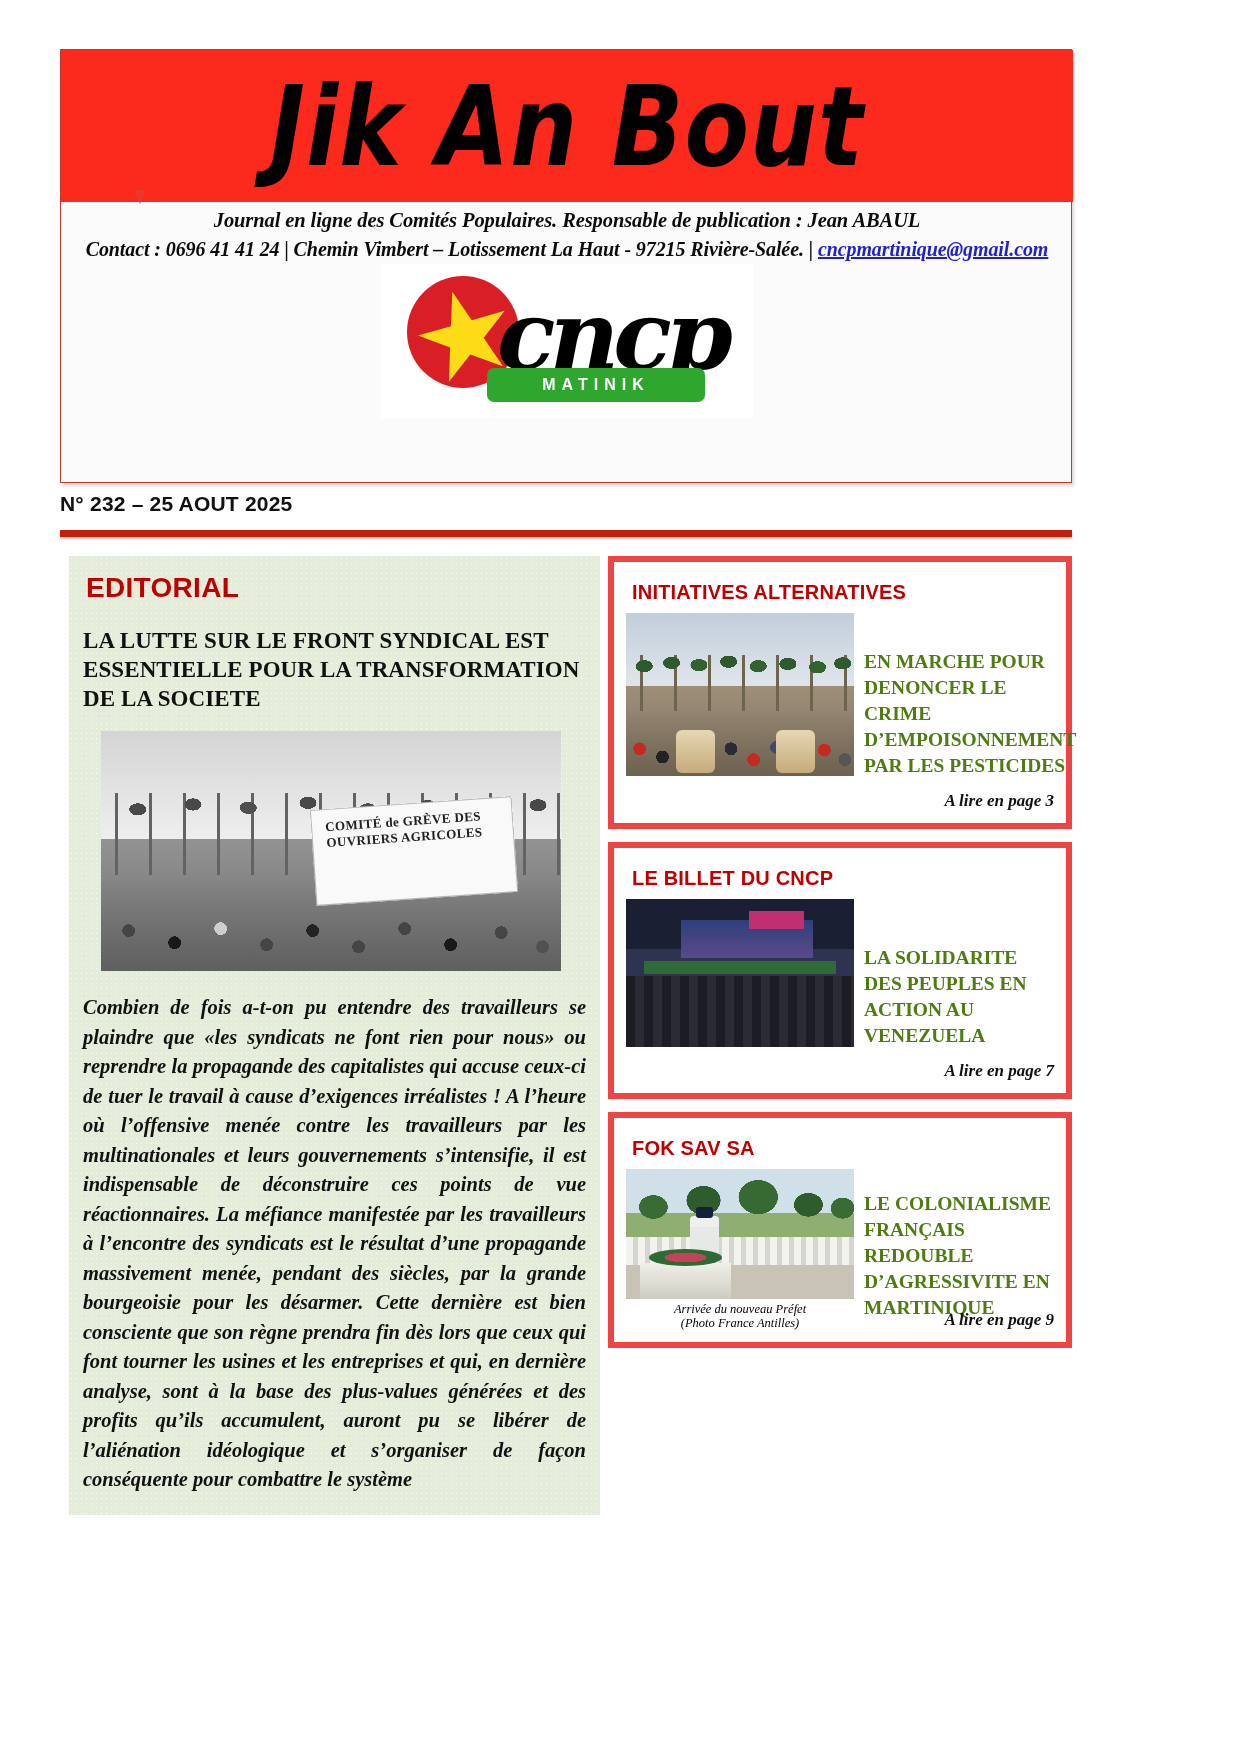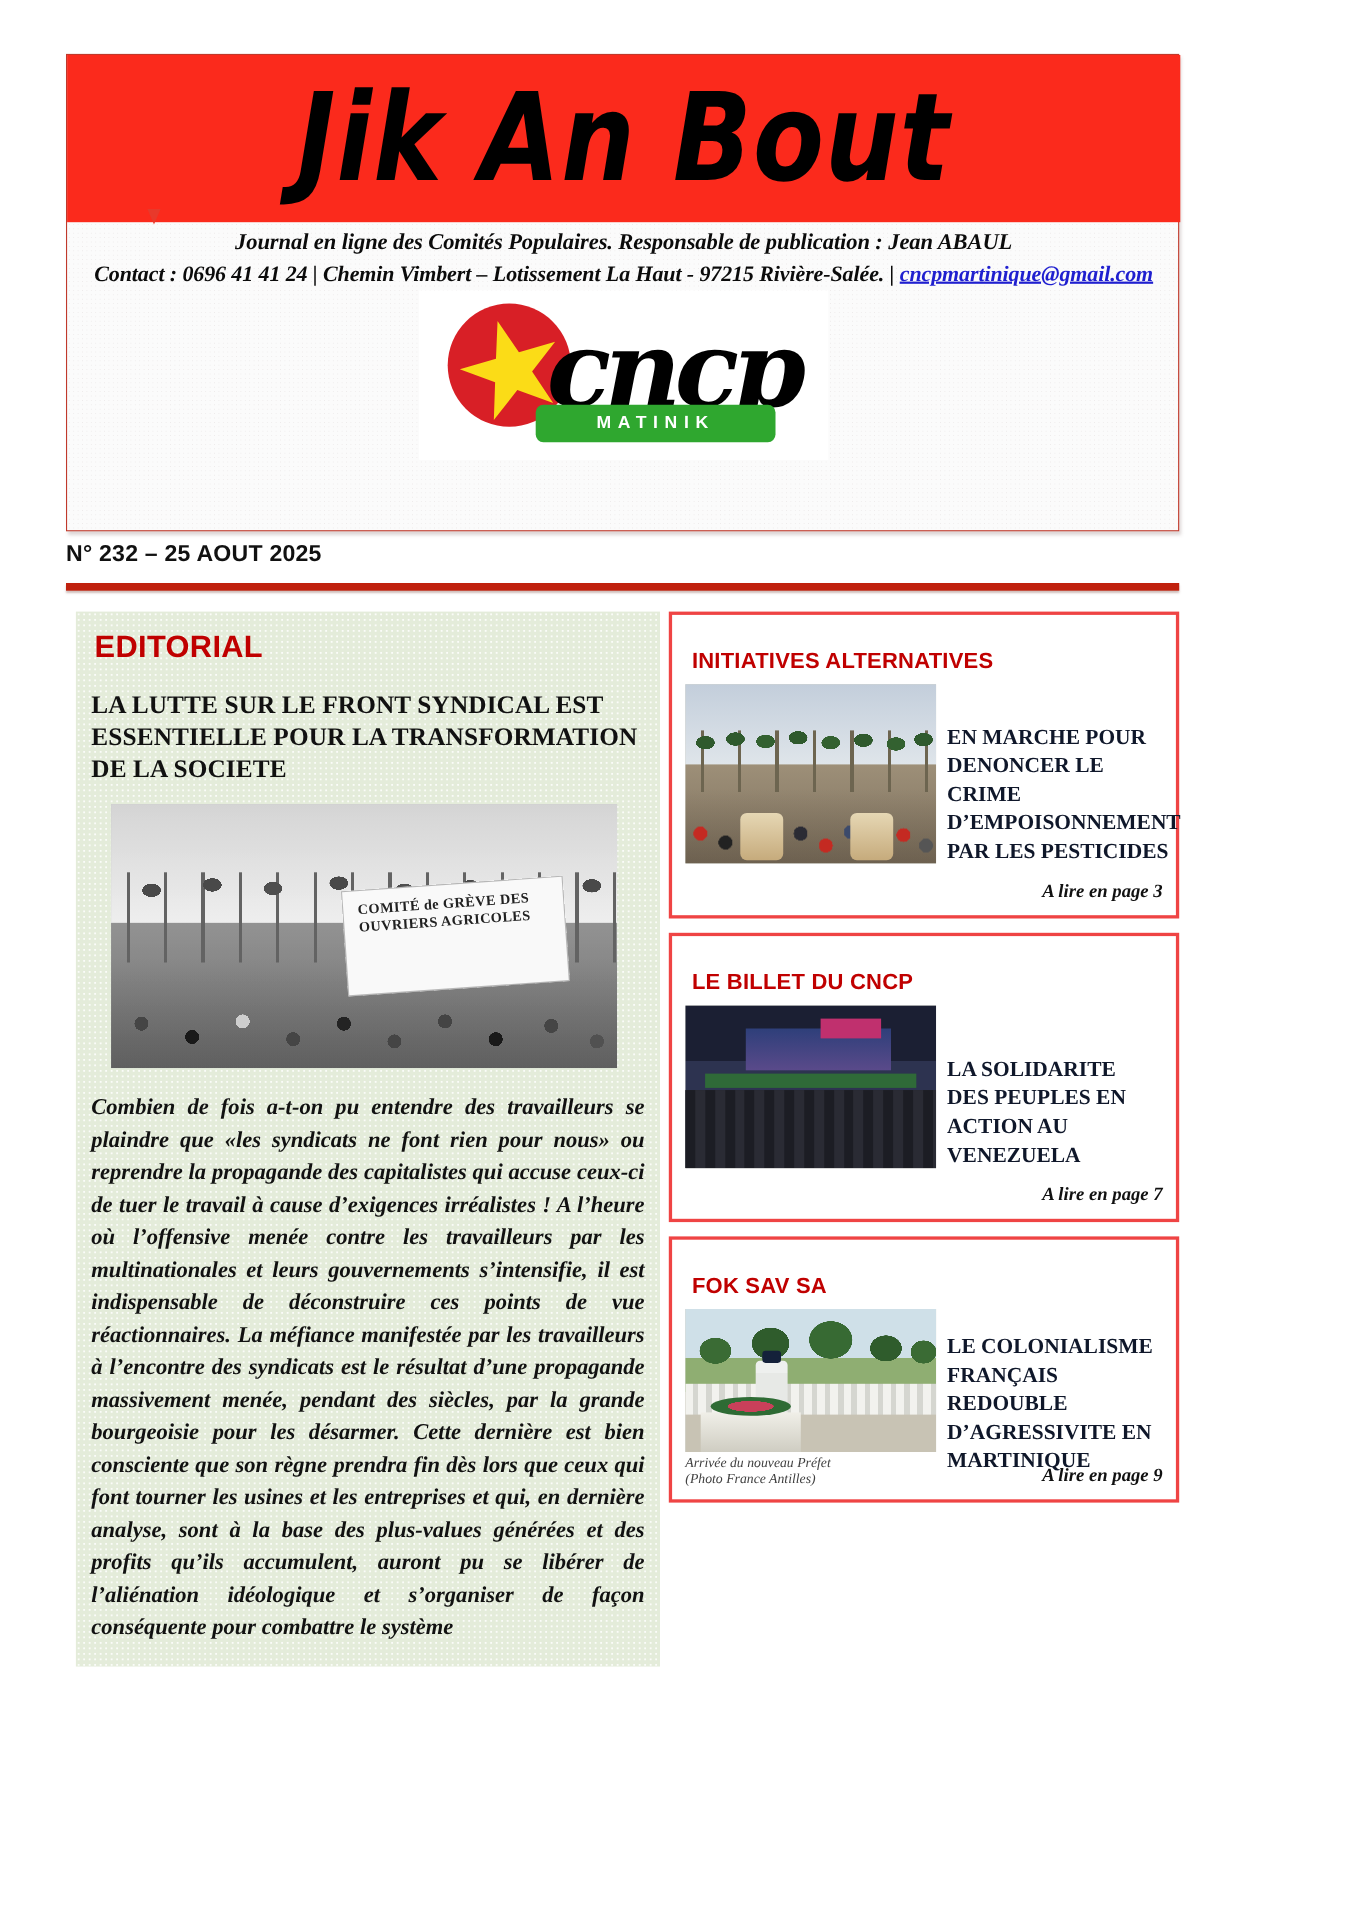--- a/index.html
+++ b/index.html
@@ -137,51 +137,52 @@
   .editorial-more {
     margin:16px 18px 0 14px;
     text-align:right;
     font-family:"Liberation Serif", serif;
     font-style:italic; font-weight:bold; font-size:18px; color:#111;
   }
 
   
   .col-right { position:absolute; left:548px; top:0; width:464px; }
   .card {
-    border:3px solid #ef4444;
+    border:6px solid #ef4444;
     background:#ffffff;
     margin-bottom:13px;
-    padding:28px 12px 12px 12px;
+    padding:16px 12px 12px 12px;
     position:relative;
   }
   .card-title {
     font-size:20px; font-weight:bold; color:#c00000;
     letter-spacing:0.2px; margin:3px 0 9px 6px;
   }
   .card-row { display:flex; align-items:flex-start; gap:10px; }
   .card-photo {
     width:228px; flex:0 0 228px; position:relative; overflow:hidden;
     background:#c9cbc4;
   }
   .card-head {
     font-family:"Liberation Serif", serif;
-    font-weight:bold; font-size:19.5px; line-height:26px; color:#0f172a;
+    font-weight:bold; font-size:19.5px; line-height:26px; color:#4d7c0f;
     padding-top:36px;
   }
   .card-head.mid { padding-top:46px; }
   .card-link {
     text-align:right;
     font-family:"Liberation Serif", serif;
     font-style:italic; font-weight:bold; font-size:17px; color:#111;
     margin-top:12px;
   }
   .photo-caption {
     font-family:"Liberation Serif", serif;
-    font-style:italic; font-size:12.5px; color:#404040; line-height:14px;
+    font-style:italic; font-size:12.5px; color:#000000; line-height:14px;
     margin-top:3px;
+    text-align:center;
   }
 
   
   .ph { position:absolute; inset:0; }
   .sky  { position:absolute; left:0; top:0; right:0; height:45%;
           background:linear-gradient(#c3cedb,#dfe5ea); }
   .grnd { position:absolute; left:0; bottom:0; right:0; height:55%;
           background:linear-gradient(#9d8f78,#7d705d); }
   .palms { position:absolute; left:0; top:26%; right:0; height:34%;
            background:

